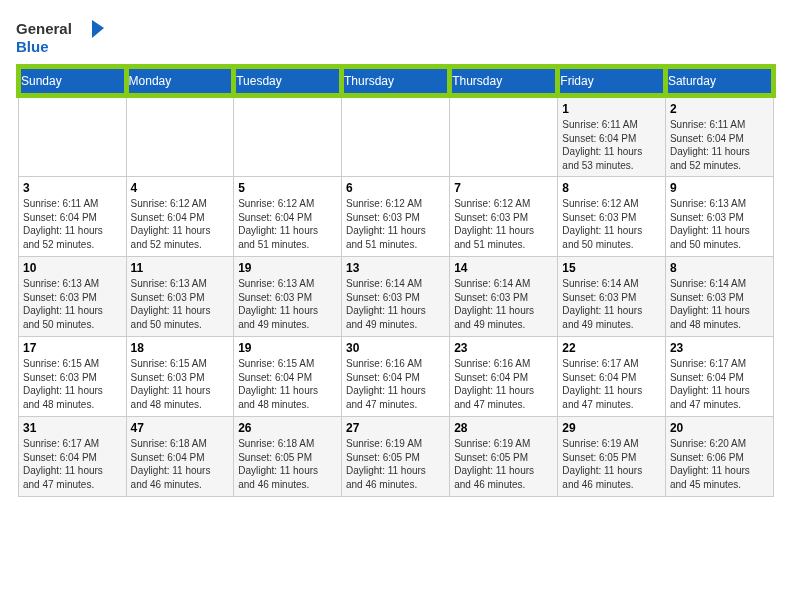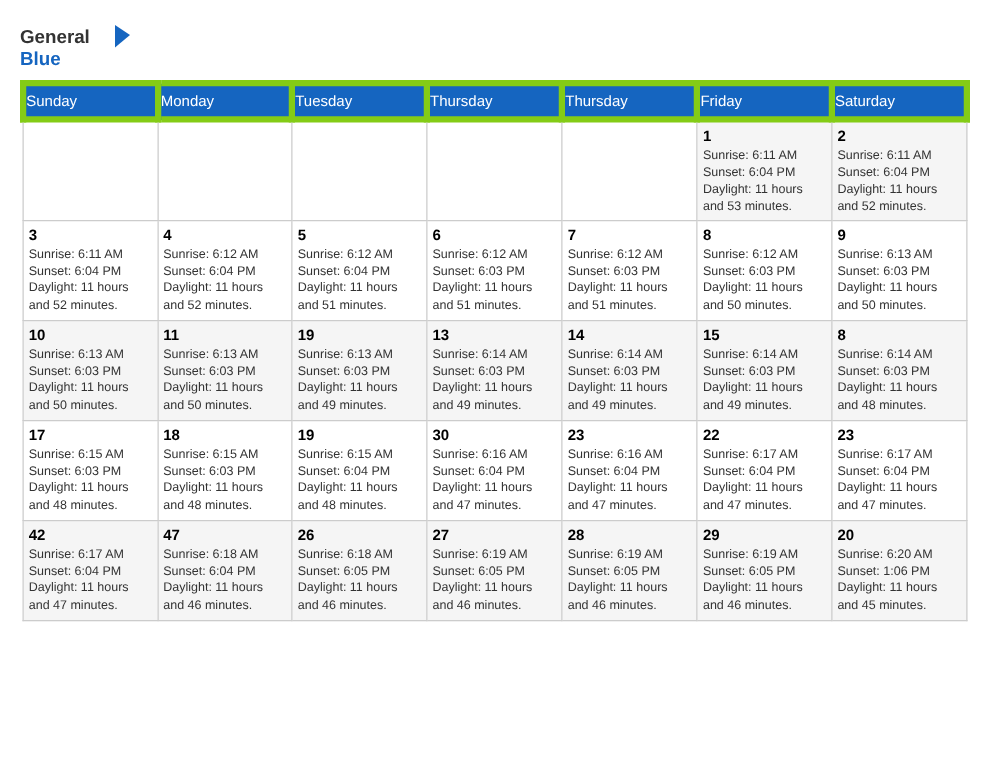--- a/index.html
+++ b/index.html
@@ -275,21 +275,21 @@
         <td>
           <span class="day-num">23</span>
           <div class="day-info">Sunrise: 6:17 AM
 Sunset: 6:04 PM
 Daylight: 11 hours
 and 47 minutes.</div>
         </td>
       </tr>
       <tr>
         <td>
-          <span class="day-num">42</span>
+          <span class="day-num">31</span>
           <div class="day-info">Sunrise: 6:17 AM
 Sunset: 6:04 PM
 Daylight: 11 hours
 and 47 minutes.</div>
         </td>
         <td>
           <span class="day-num">47</span>
           <div class="day-info">Sunrise: 6:18 AM
 Sunset: 6:04 PM
 Daylight: 11 hours
@@ -319,19 +319,19 @@
         <td>
           <span class="day-num">29</span>
           <div class="day-info">Sunrise: 6:19 AM
 Sunset: 6:05 PM
 Daylight: 11 hours
 and 46 minutes.</div>
         </td>
         <td>
           <span class="day-num">20</span>
           <div class="day-info">Sunrise: 6:20 AM
-Sunset: 1:06 PM
+Sunset: 6:06 PM
 Daylight: 11 hours
 and 45 minutes.</div>
         </td>
       </tr>
     </tbody>
 </table>
 
 </body></html>

